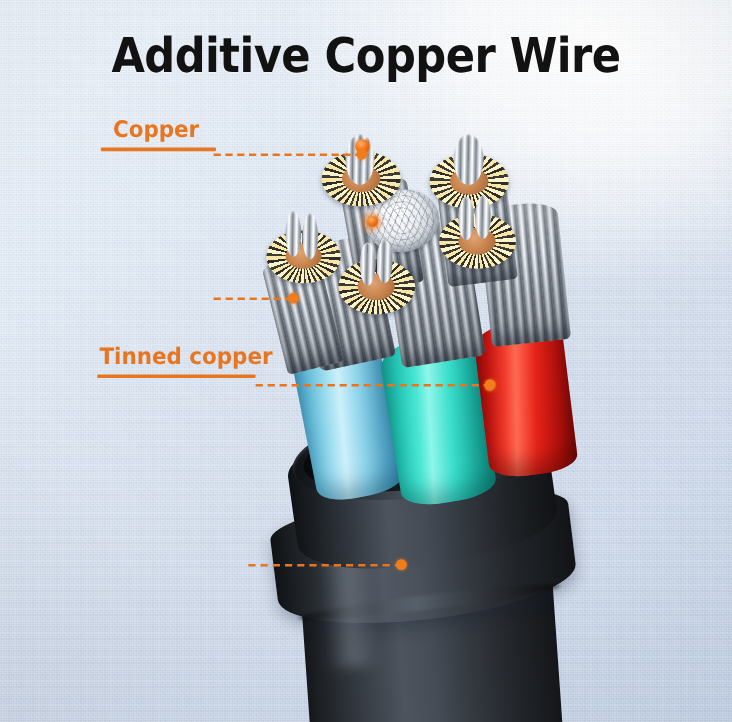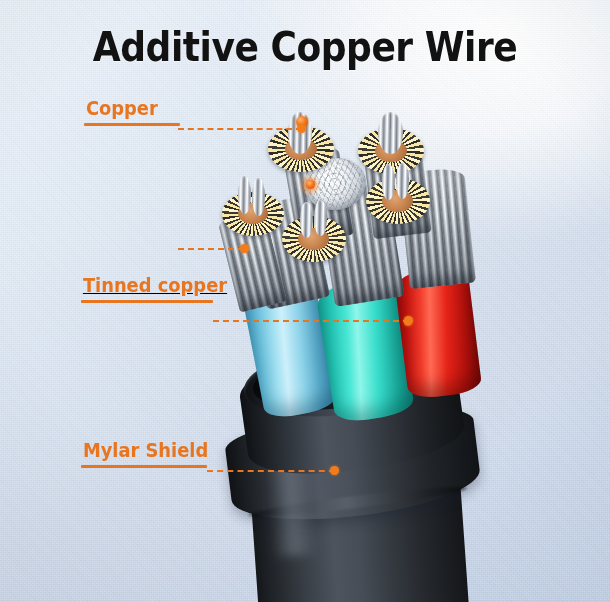--- a/index.html
+++ b/index.html
@@ -50,21 +50,21 @@
     font-weight: 700;
     font-size: 40px;
     letter-spacing: -0.5px;
     color: #121212;
     transform: scaleX(.90);
     text-shadow: 0 1px 1px rgba(255,255,255,.55);
     white-space: nowrap;
   }
 
   
-  .callout { position: absolute; }
+  .callout { position: absolute; text-align: center; }
   .callout-text {
     font-family: "DejaVu Sans", sans-serif;
     font-weight: 700;
     font-size: 19px;
     color: #e8751f;
     white-space: nowrap;
     transform: scaleX(.94);
     transform-origin: left center;
     line-height: 1;
     padding-left: 2px;
@@ -348,27 +348,23 @@
   <div class="callout" style="left:84px; top:99px; width:96px;">
     <div class="callout-text">Copper</div>
     <div class="callout-rule"></div>
   </div>
   <div class="leader" style="left:178px; top:128px; width:124px;"></div>
   <div class="leader-dot" style="left:297px; top:124px;"></div>
 
   <div class="leader" style="left:178px; top:248px; width:66px;"></div>
   <div class="leader-dot" style="left:240px; top:244px;"></div>
 
-  <div class="callout" style="left:81px; top:276px; width:132px;text-decoration:underline;">
+  <div class="callout" style="left:81px; top:288px; width:132px;">
     <div class="callout-text">Tinned copper</div>
     <div class="callout-rule"></div>
   </div>
   <div class="leader" style="left:213px; top:320px; width:196px;"></div>
   <div class="leader-dot" style="left:404px; top:316px;"></div>
 
-  <div class="callout" style="left:81px; top:441px; width:126px;">
-    <div class="callout-text">Mylar Shield</div>
-    <div class="callout-rule"></div>
-  </div>
   <div class="leader" style="left:207px; top:470px; width:128px;"></div>
   <div class="leader-dot" style="left:330px; top:466px;"></div>
 
 </div>
 
 </body></html>

